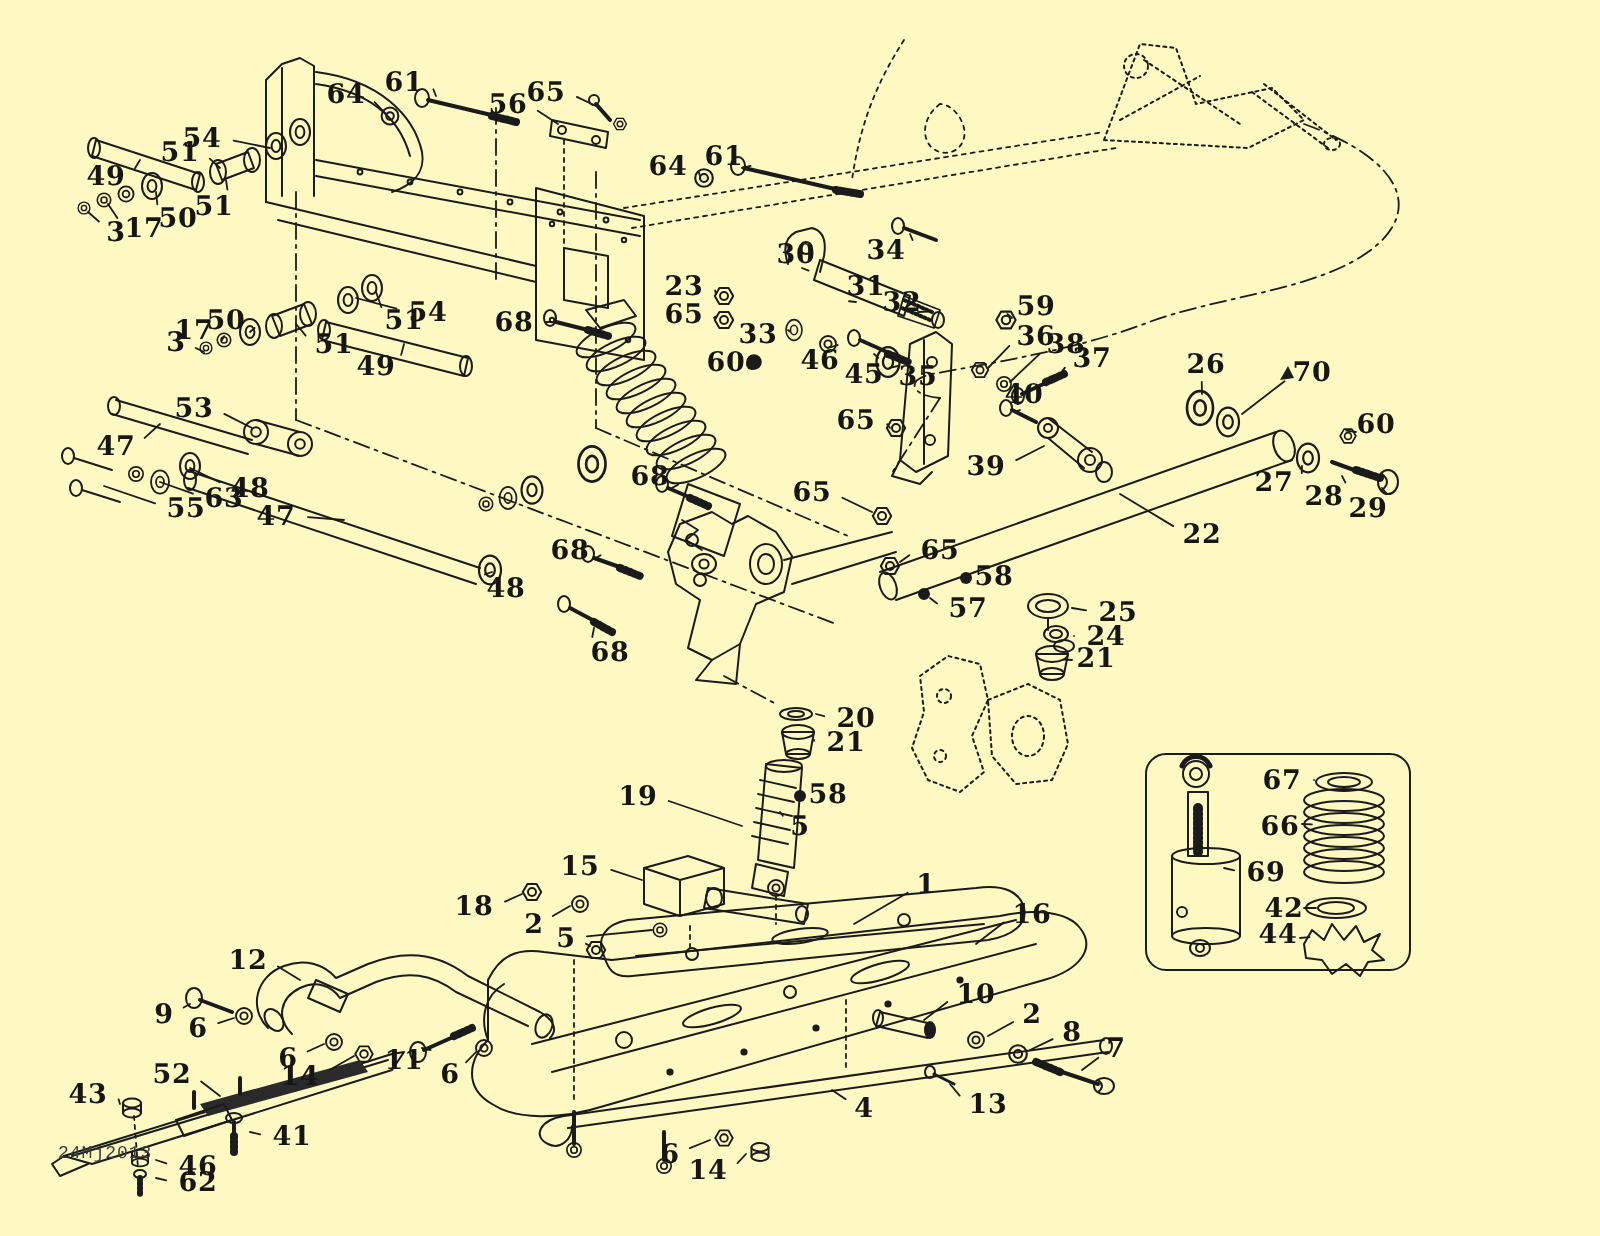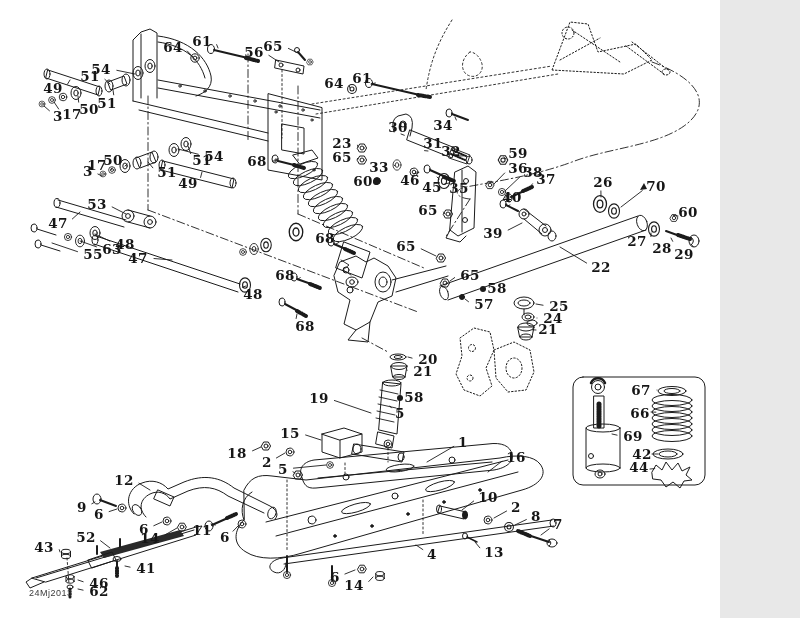--- a/index.html
+++ b/index.html
@@ -1,24 +1,24 @@
 <!DOCTYPE html>
 <html><head>
 <meta charset="utf-8">
 <style>
   html,body{margin:0;padding:0;background:#e8e8e8;}
   .canvas{
-    position:relative;width:720px;height:618px;background:#ffffff;
+    position:relative;width:800px;height:618px;background:#fef9c3;
     font-family:"Liberation Serif","DejaVu Serif",serif;overflow:hidden;
   }
   svg{position:absolute;left:0;top:0;}
   .art *{vector-effect:non-scaling-stroke;}
   .code{
-    position:absolute;left:29px;top:588px;font-size:9px;color:#3a3a3a;
-    letter-spacing:.5px;font-family:Liberation Sans, sans-serif;
+    position:absolute;left:29px;top:572px;font-size:9px;color:#3a3a3a;
+    letter-spacing:.5px;font-family:Liberation Mono, monospace;
   }
   text.plbl{
     font-family:"DejaVu Serif","Liberation Serif",serif;
     font-size:13.5px;font-weight:bold;fill:#161616;letter-spacing:.4px;
   }
 </style>
 </head>
 <body>
 
 <div class="canvas">

